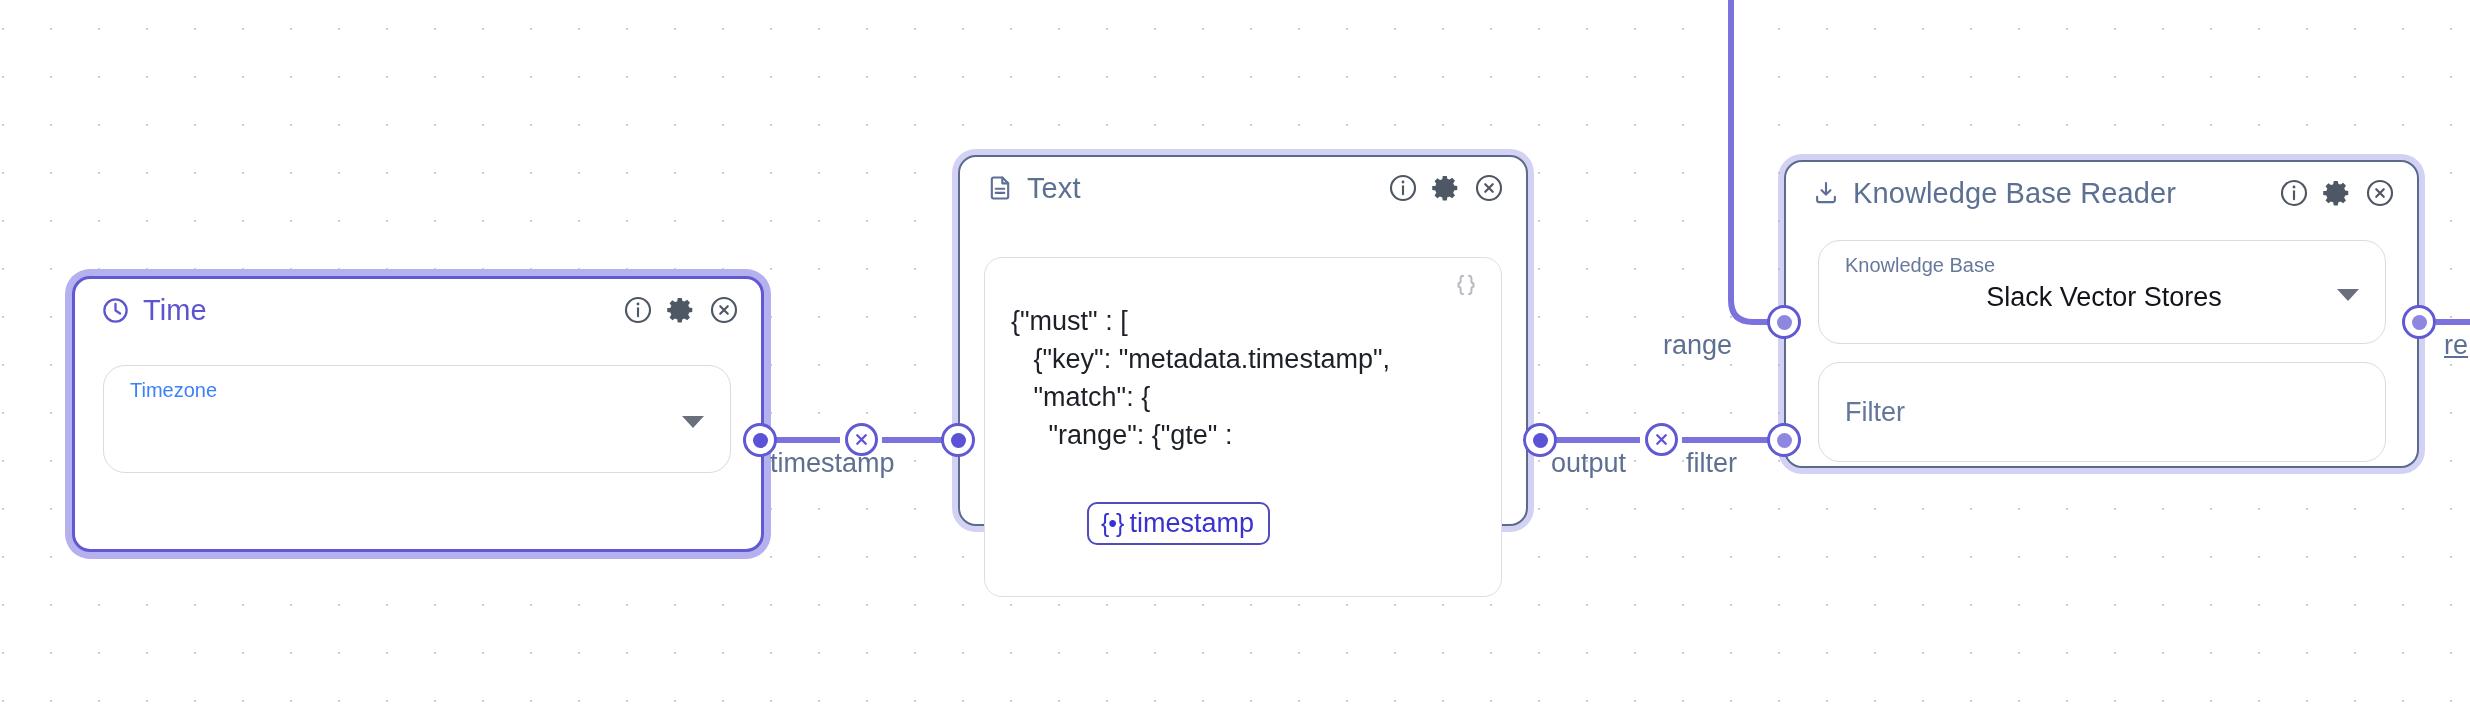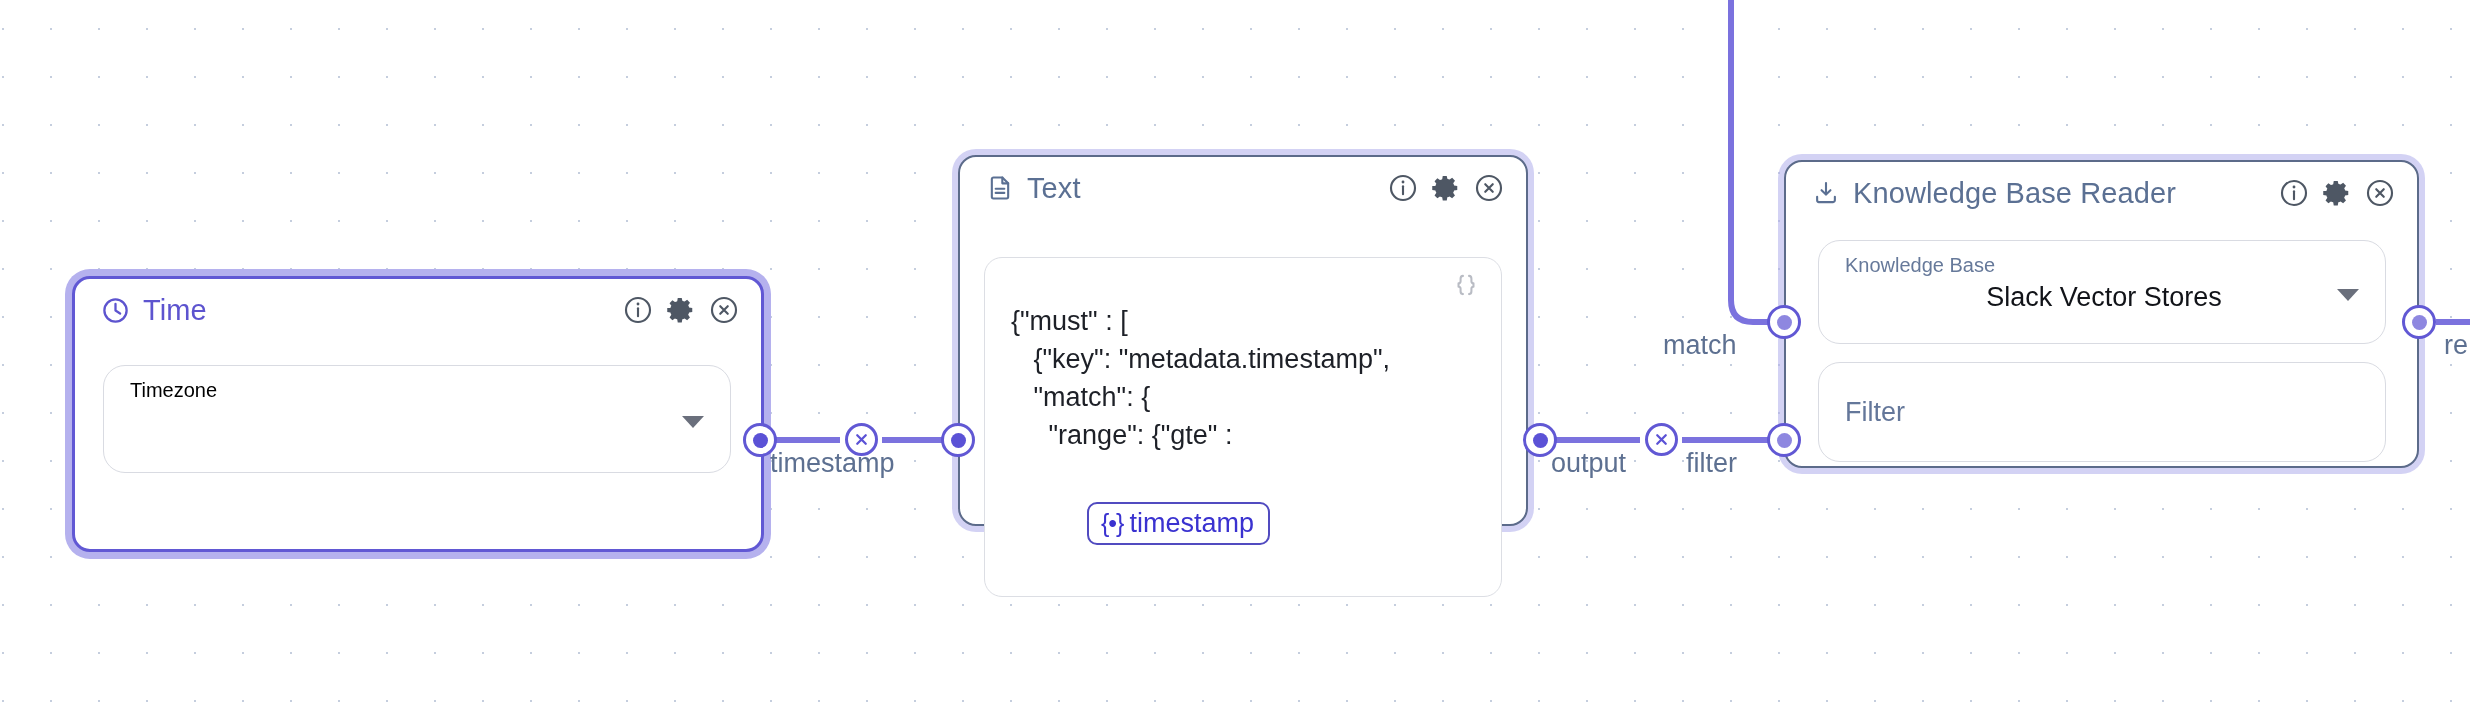--- a/index.html
+++ b/index.html
@@ -92,21 +92,21 @@
     position: absolute;
     box-sizing: border-box;
     background: #ffffff;
     border: 1.6px solid #d9dbe2;
     border-radius: 22px;
     padding: 11px 22px 0 26px;
   }
   .field-label {
     font-size: 20px;
     line-height: 26px;
-    color: #000000;
+    color: #3b82f6;
     white-space: nowrap;
   }
   .field-label.slate { color: #66799a; }
   .field-value {
     font-size: 27px;
     line-height: 36px;
     color: #111318;
     white-space: nowrap;
     margin-top: 1px;
     text-align: center;
@@ -388,16 +388,16 @@
 
     <div class="field" style="left:32px; top:200px; width:568px; height:100px; padding-top:0; display:flex; align-items:center;">
       <div class="field-placeholder">Filter</div>
     </div>
   </div>
 
   <div class="port soft" style="left:1767px; top:305px;"></div>
   <div class="port soft" style="left:1767px; top:423px;"></div>
   <div class="port soft" style="left:2402px; top:305px;"></div>
 
-  <div class="edge-label" style="left:1663px; top:330px;">match</div>
-  <div class="edge-label" style="left:2444px; top:330px;">re</div>
+  <div class="edge-label" style="left:1663px; top:330px;">range</div>
+  <div class="edge-label" style="left:2444px; top:330px;text-decoration:underline;">re</div>
 
 </div>
 
 </body></html>

